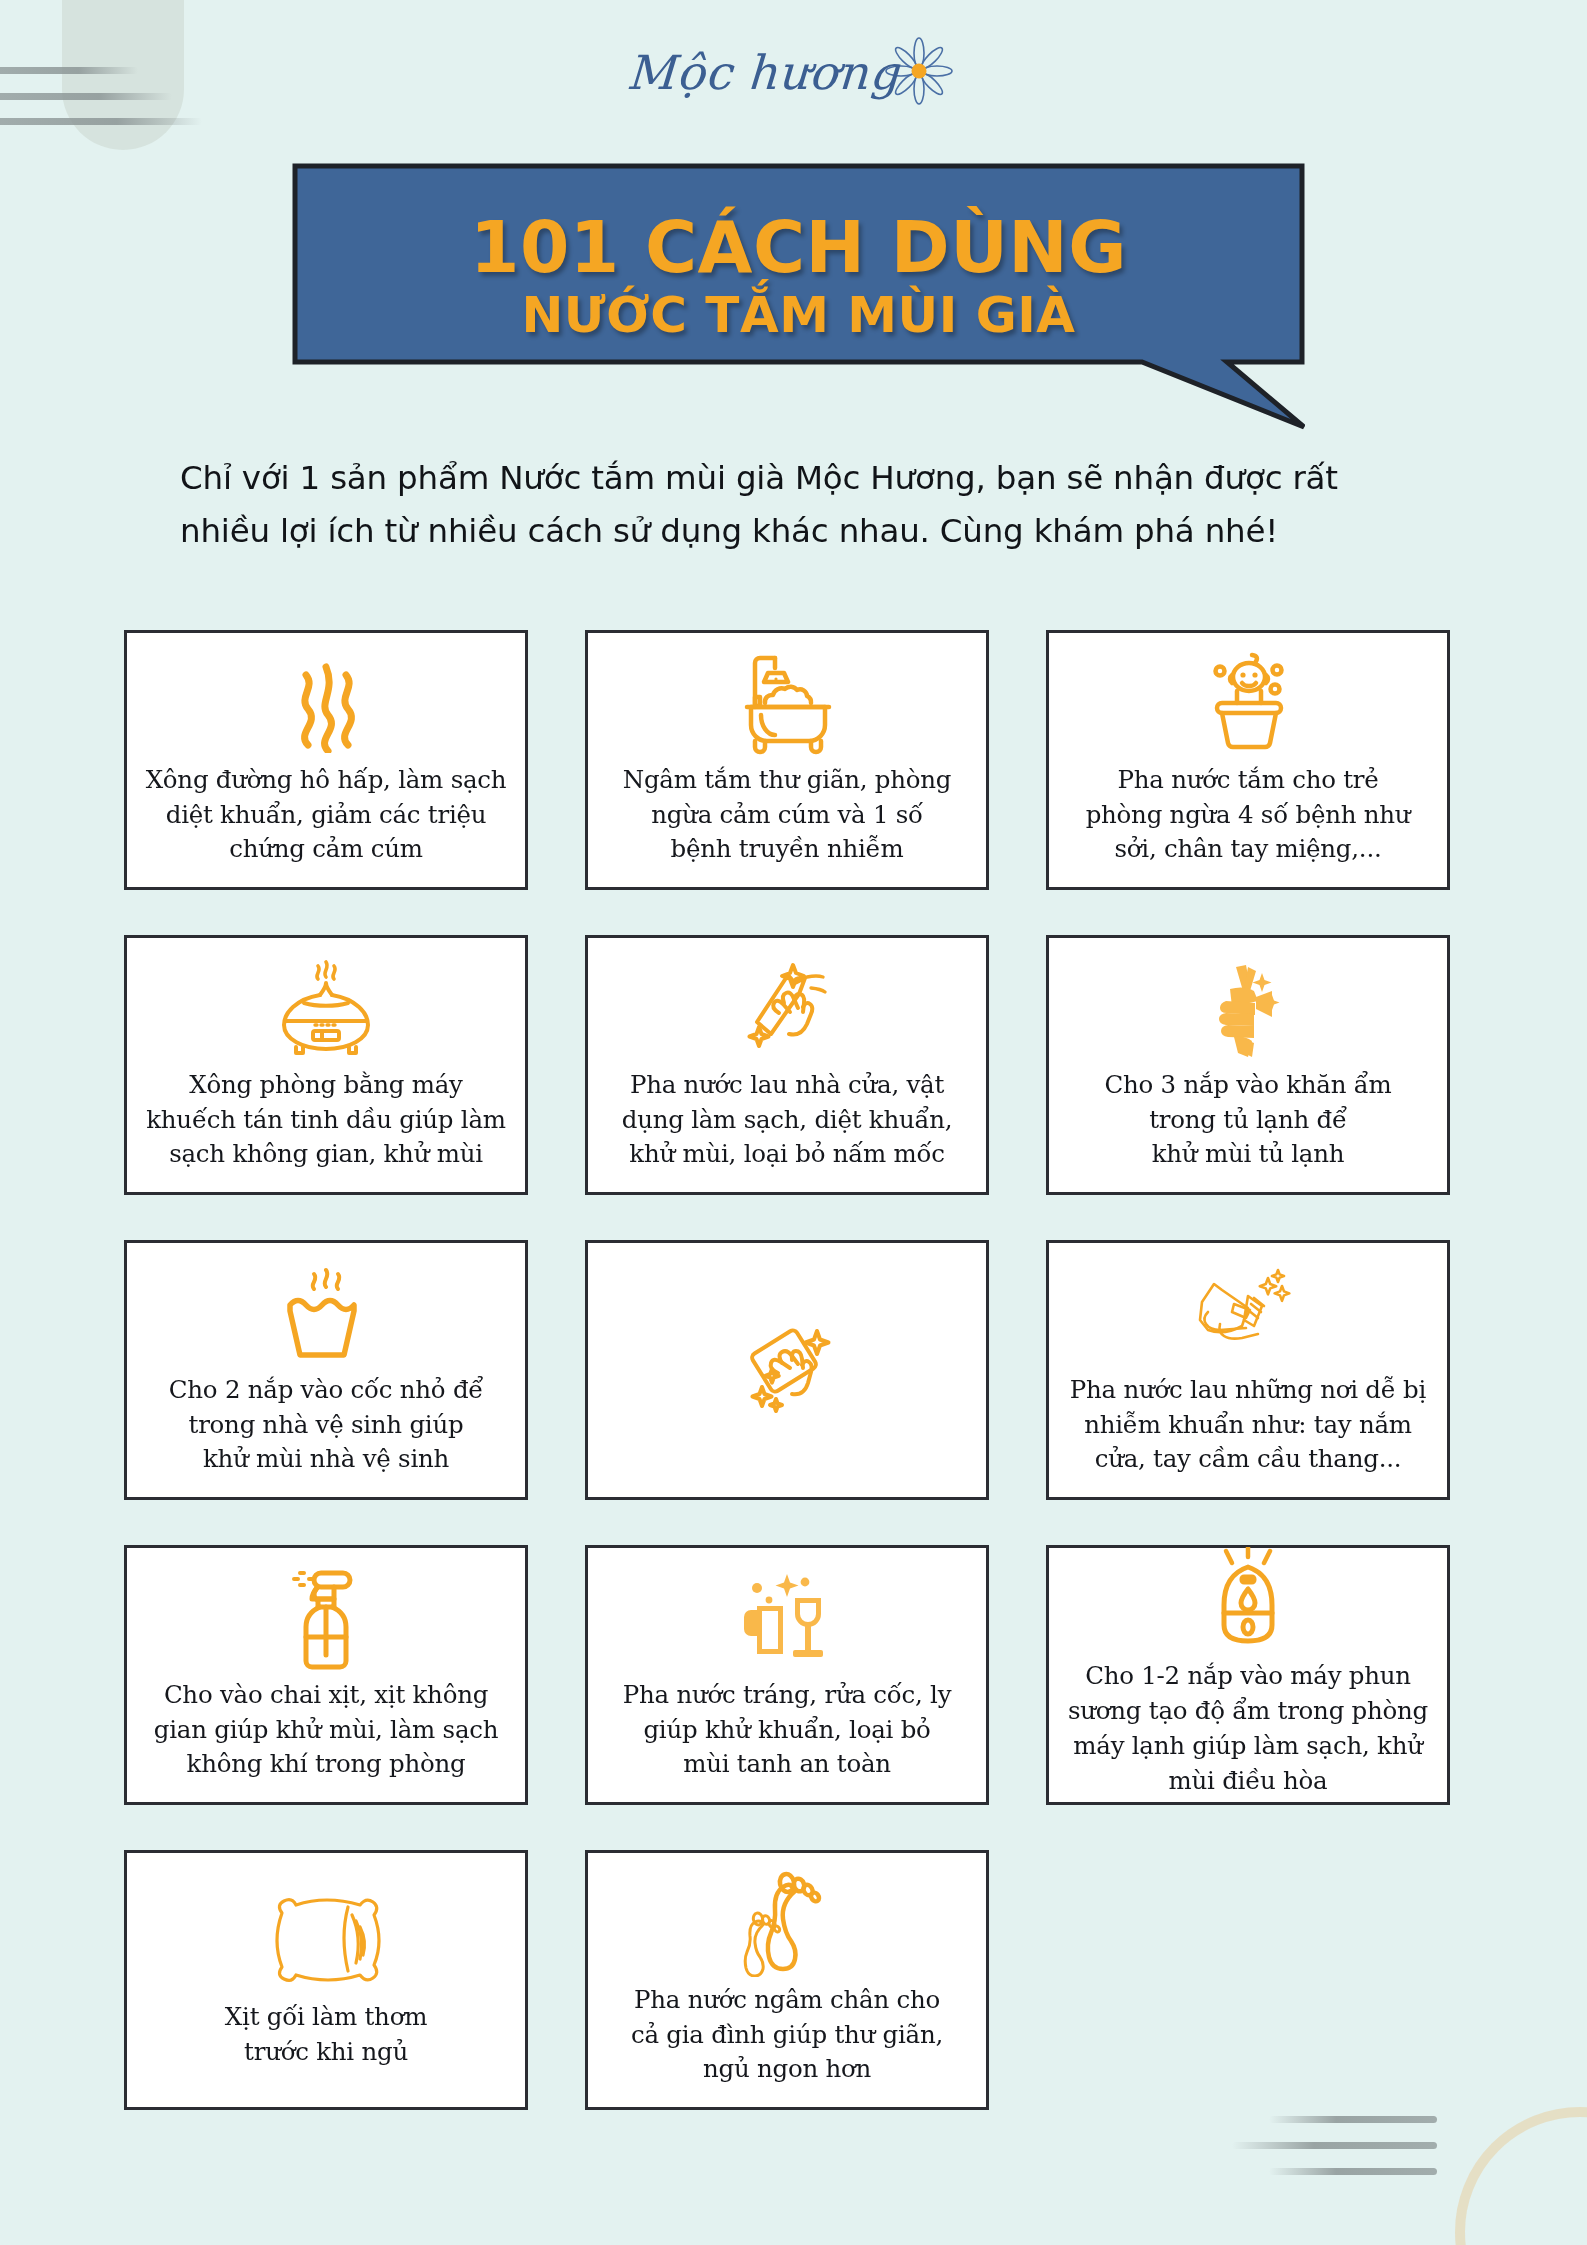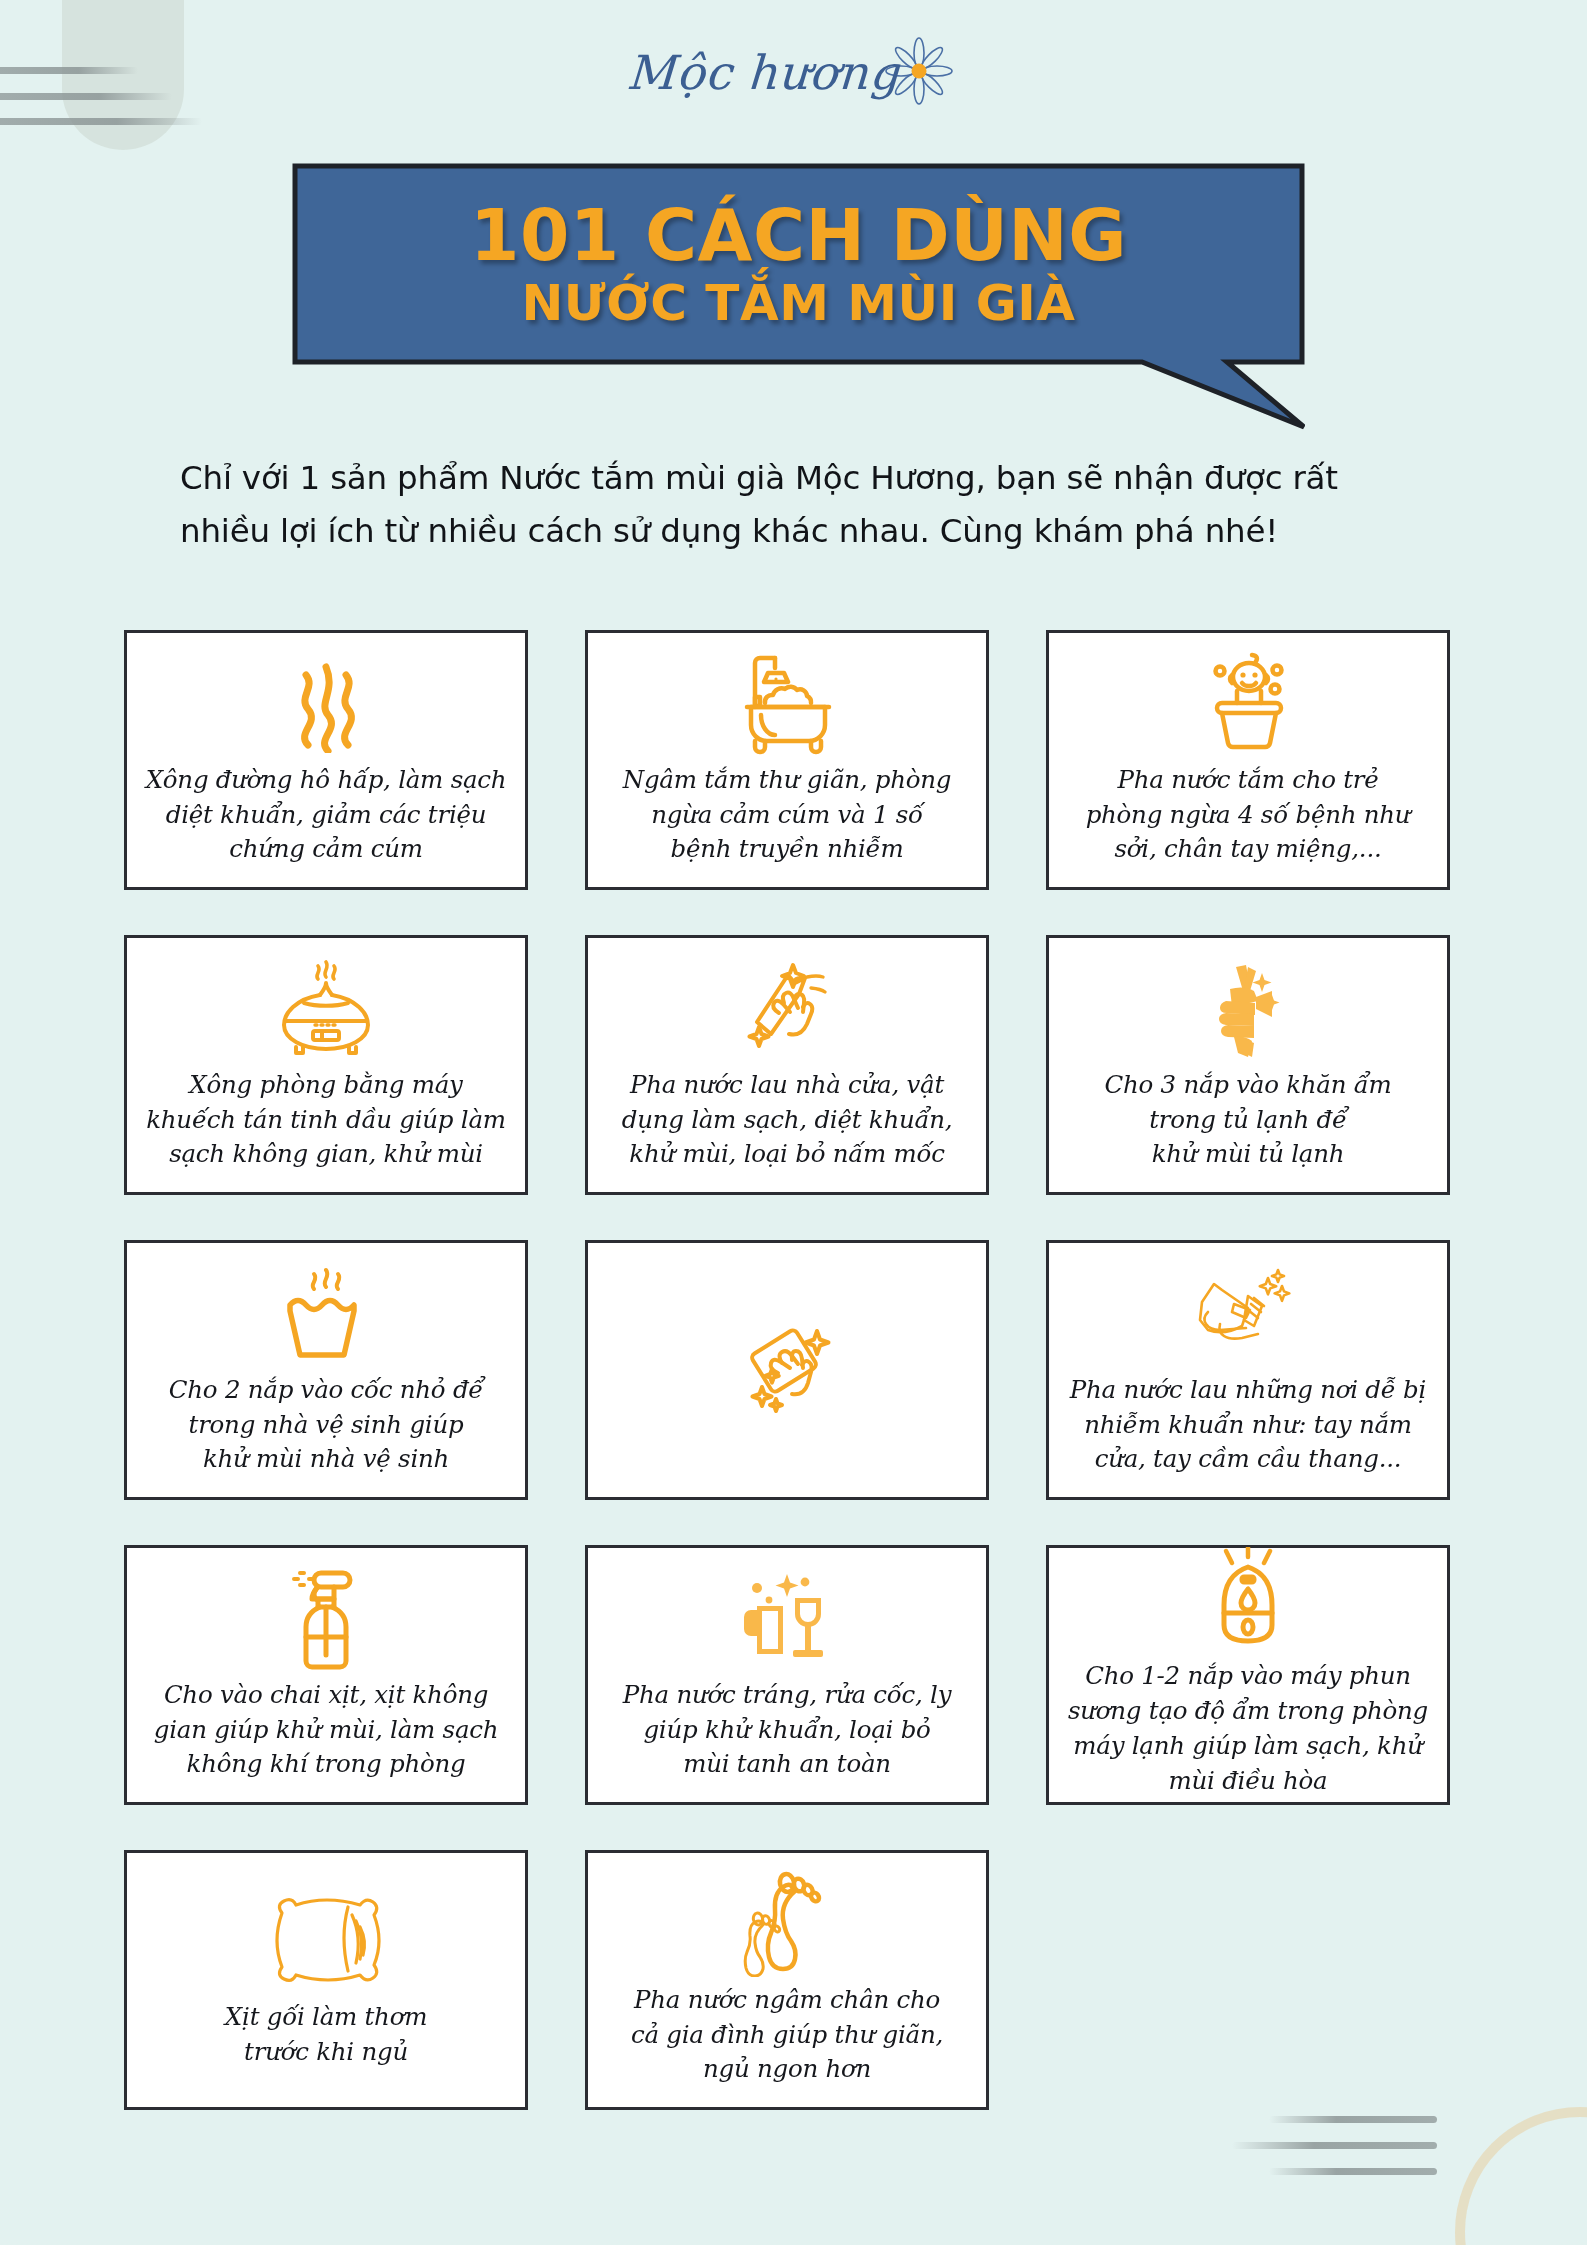--- a/index.html
+++ b/index.html
@@ -84,21 +84,21 @@
   .banner-wrap {
     position: absolute;
     left: 292px;
     top: 163px;
     width: 1013px;
     height: 267px;
   }
   .banner-svg { position: absolute; left: 0; top: 0; }
   .banner-text {
     position: absolute;
-    left: 0; top: 0;
+    left: 0; top: 12px;
     width: 1013px;
     height: 202px;
     display: flex;
     flex-direction: column;
     align-items: center;
     justify-content: center;
     gap: 2px;
     pointer-events: none;
   }
   .banner-line {
@@ -157,21 +157,20 @@
     margin-bottom: 6px;
   }
   .card .label {
     font-family: "DejaVu Serif", "Liberation Serif", serif;
     font-size: 24.5px;
     line-height: 1.42;
     color: #15171c;
     text-align: center;
     letter-spacing: -.25px;
     white-space: pre-line;
-    font-style: italic;
   }
 </style>
 </head>
 <body>
 
 <div class="deco-bar-tl"></div>
 <div class="deco-stroke s1"></div>
 <div class="deco-stroke s2"></div>
 <div class="deco-stroke s3"></div>
 

